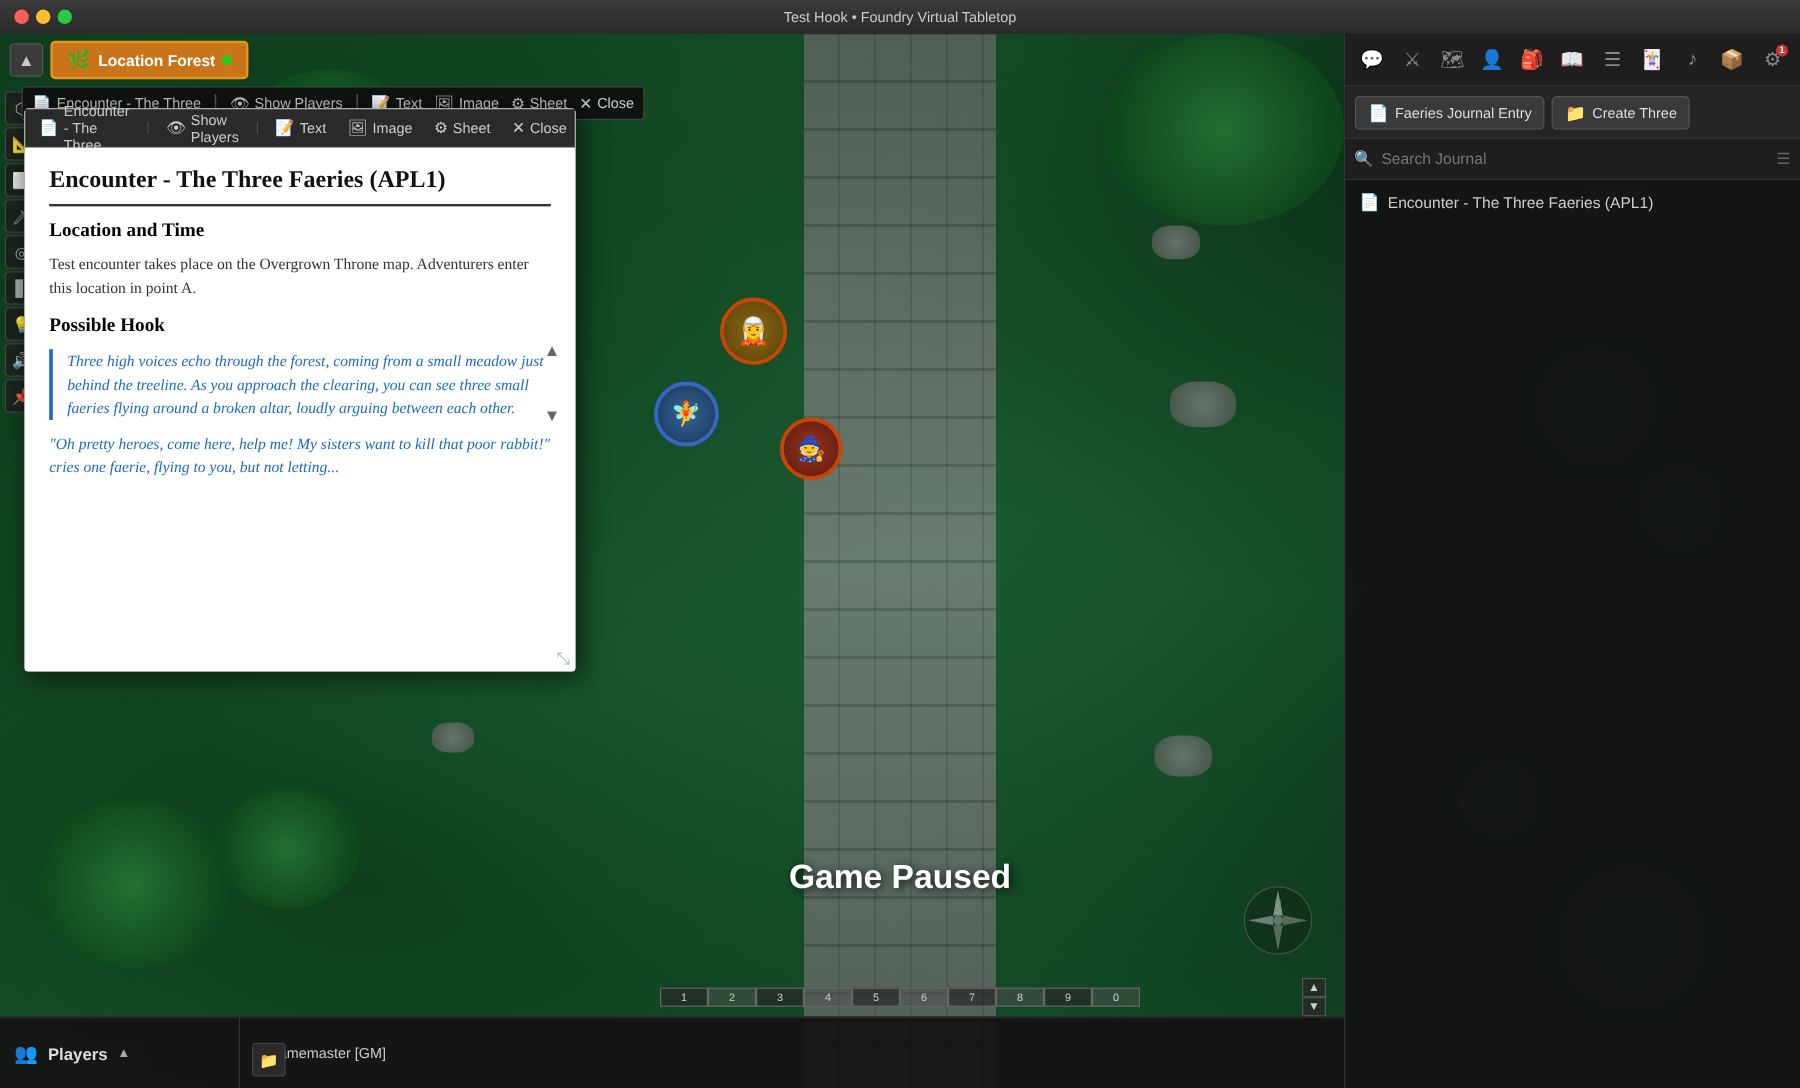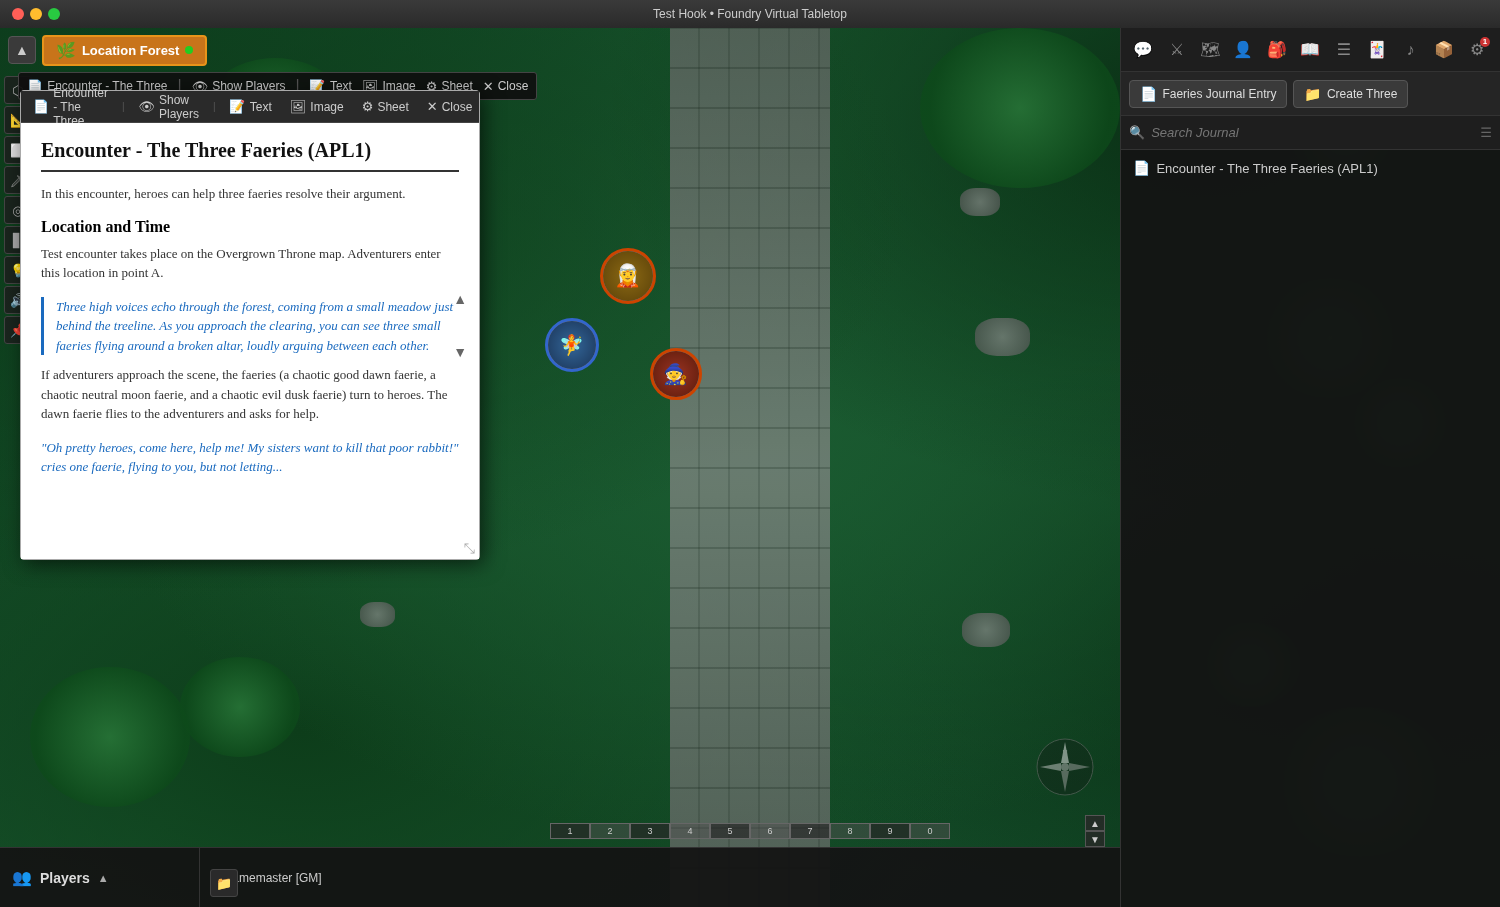--- a/index.html
+++ b/index.html
@@ -297,21 +297,20 @@
       gap: 6px;
       border-bottom: 1px solid #333;
     }
     #search-bar input {
       background: transparent;
       border: none;
       color: #ccc;
       font-size: 13px;
       outline: none;
       flex: 1;
-      font-style: italic;
     }
     #search-bar .search-icon-el {
       color: #666;
       font-size: 13px;
     }
     #search-bar .list-icon {
       color: #666;
       font-size: 13px;
       cursor: pointer;
     }
@@ -657,20 +656,21 @@
       <div class="token-hp-bar" style="width:85%;"></div>
     </div>
 
     <div class="token" style="width:52px;height:52px;top:320px;left:650px;">
       <div class="token-inner" style="background: radial-gradient(circle, #993322 0%, #5a1a0a 100%);">
         <div style="width:100%;height:100%;display:flex;align-items:center;justify-content:center;color:#faa;font-size:20px;">🧙</div>
       </div>
       <div class="token-hp-bar" style="width:60%;"></div>
     </div>
 
+    <div id="game-paused">Game Paused</div>
 
     <div class="compass">
       <svg viewBox="0 0 60 60" xmlns="http://www.w3.org/2000/svg">
         <circle cx="30" cy="30" r="28" fill="rgba(20,20,20,0.5)" stroke="#666" stroke-width="1"></circle>
         <polygon points="30,5 34,26 26,26" fill="#ccc"></polygon>
         <polygon points="30,55 34,34 26,34" fill="#888"></polygon>
         <polygon points="5,30 26,26 26,34" fill="#aaa"></polygon>
         <polygon points="55,30 34,26 34,34" fill="#888"></polygon>
         <circle cx="30" cy="30" r="4" fill="#999"></circle>
         <text x="30" y="18" text-anchor="middle" fill="#ccc" font-size="7" font-weight="bold">N</text>
@@ -753,29 +753,28 @@
       <span class="jp-tool-icon">⚙</span>
       <span>Sheet</span>
     </div>
     <div class="jp-tool">
       <span class="jp-tool-icon">✕</span>
       <span>Close</span>
     </div>
   </div>
   <div id="journal-popup-content">
     <div class="journal-title">Encounter - The Three Faeries (APL1)</div>
-    <p class="journal-body-text">In this encounter, heroes can help three faeries resolve their argument.</p>
     <h2 class="journal-section-title">Location and Time</h2>
     <p class="journal-body-text">Test encounter takes place on the Overgrown Throne map. Adventurers enter this location in point A.</p>
+    <h2 class="journal-section-title">Possible Hook</h2>
     <div class="journal-blockquote">
       <span>Three high voices echo through the forest, coming from a small meadow just behind the treeline. As you approach the clearing, you can see three small faeries flying around a broken altar, loudly arguing between each other.</span>
       <span class="blockquote-arrow-up">▲</span>
       <span class="blockquote-arrow-down">▼</span>
     </div>
-    <p class="journal-body-text">If adventurers approach the scene, the faeries (a chaotic good dawn faerie, a chaotic neutral moon faerie, and a chaotic evil dusk faerie) turn to heroes. The dawn faerie flies to the adventurers and asks for help.</p>
     <p class="journal-body-text" style="color:#1a6abf;font-style:italic;">"Oh pretty heroes, come here, help me! My sisters want to kill that poor rabbit!" cries one faerie, flying to you, but not letting...</p>
   </div>
   <span id="journal-popup-resize">⤡</span>
 </div>
 
 <div id="right-panel">
   <div id="right-panel-icons">
     <div class="rp-icon" title="Chat">💬</div>
     <div class="rp-icon" title="Combat">⚔</div>
     <div class="rp-icon" title="Scenes">🗺</div>

